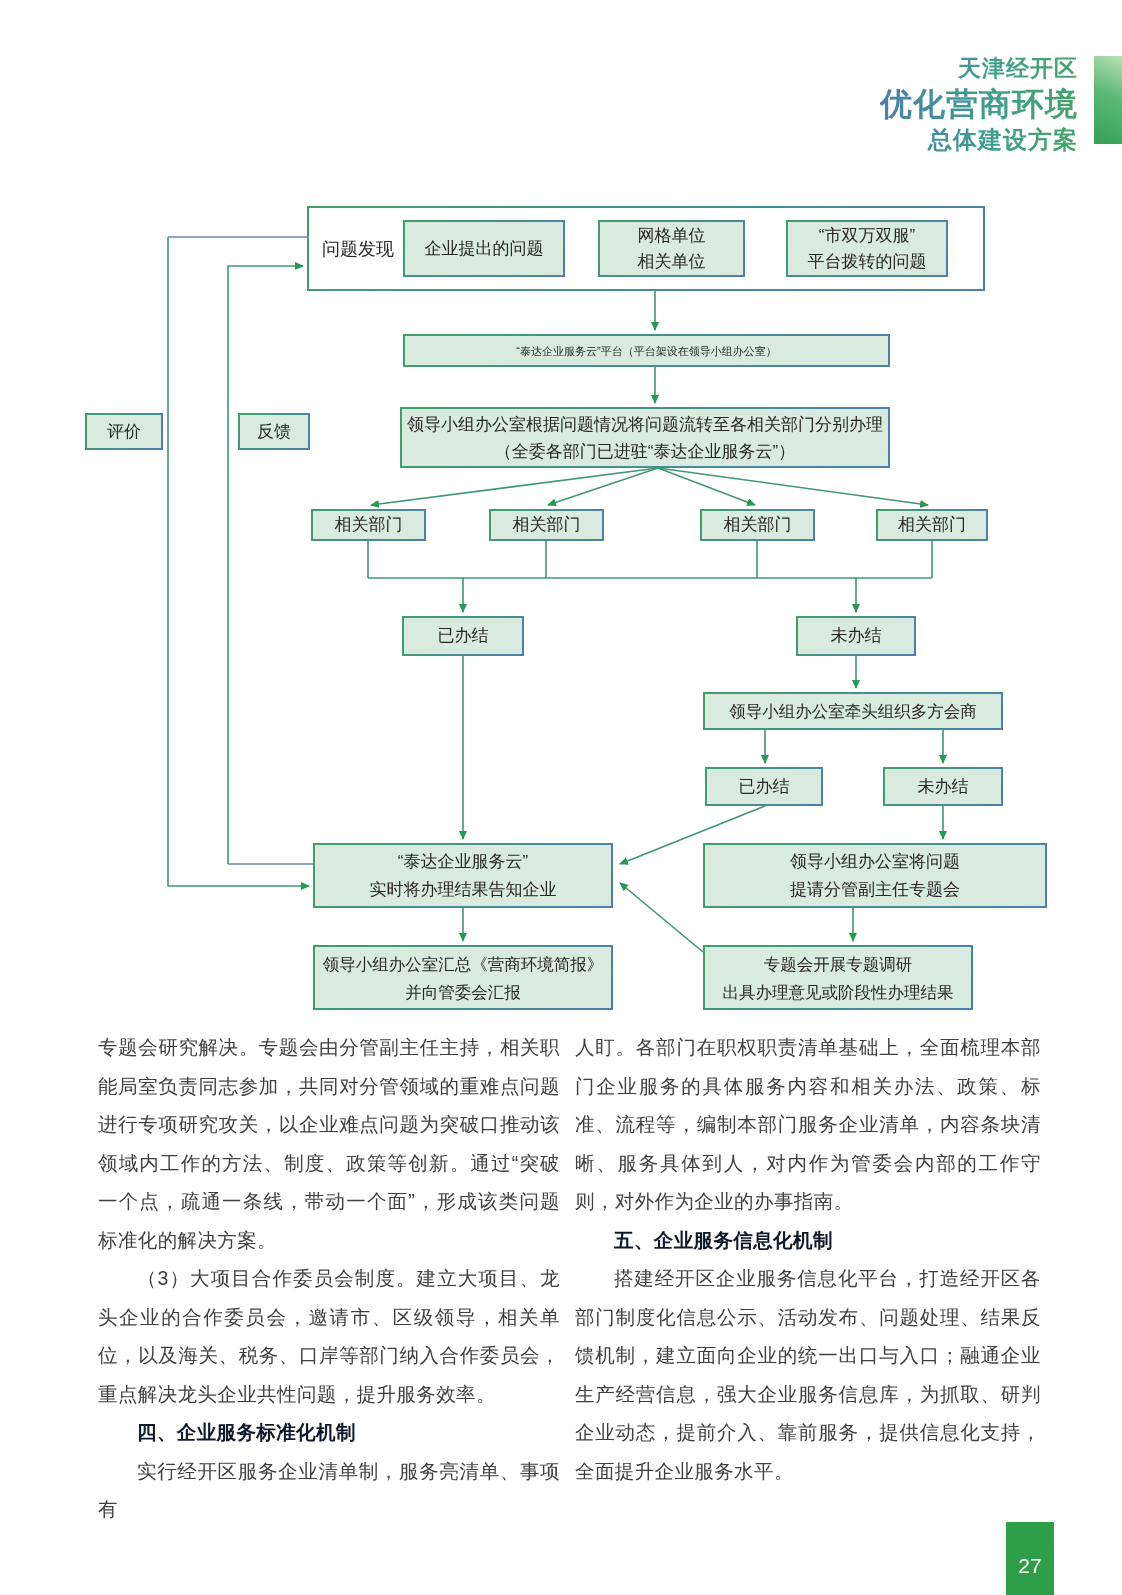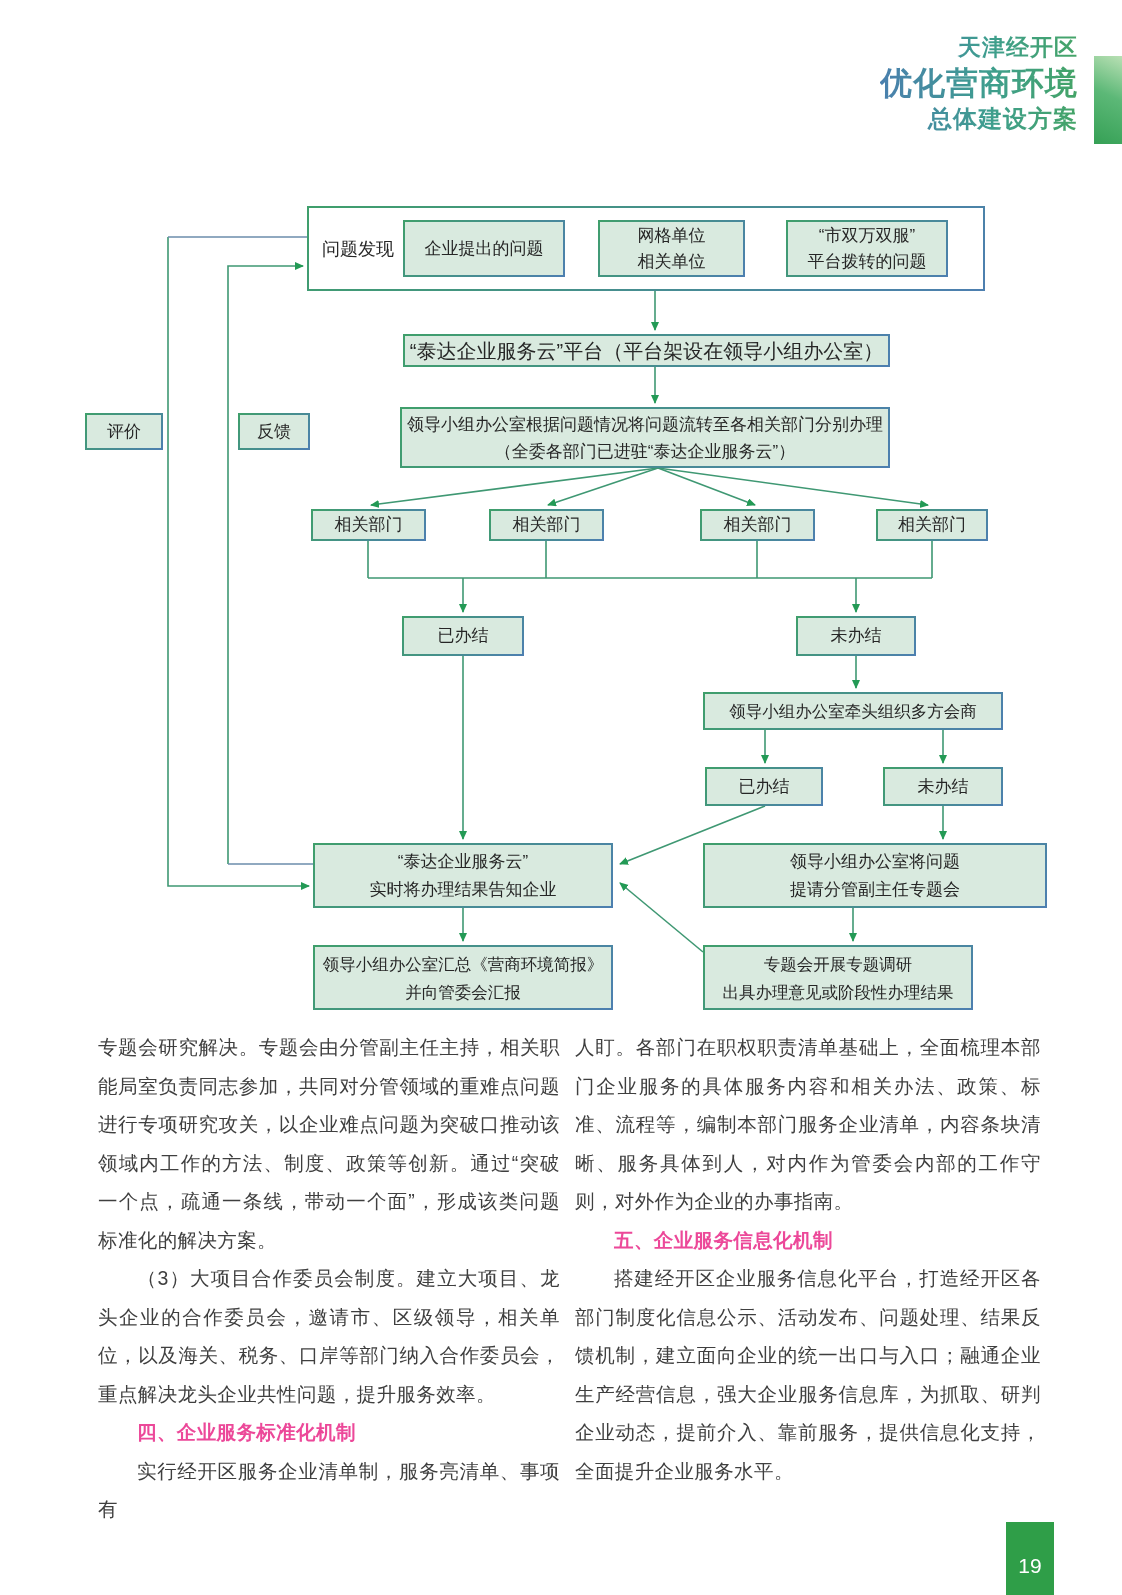--- a/index.html
+++ b/index.html
@@ -1,20 +1,20 @@
 <!DOCTYPE html>
 <html><head>
 <meta charset="utf-8">
 <style>
   * { margin:0; padding:0; box-sizing:border-box; }
   body { background:#e8e8e8; font-family:"Liberation Sans","DejaVu Sans",sans-serif; }
   .page { position:relative; width:1122px; height:1595px; background:#ffffff; margin:0 auto; overflow:hidden; }
 
   
-  .header-text { position:absolute; top:32px; right:44px; text-align:right;margin-left:24px; }
+  .header-text { position:absolute; top:53px; right:44px; text-align:right;margin-left:24px; }
   .ht-line { font-weight:bold;
     background:linear-gradient(90deg,#4a7fae 0%,#3e9e8e 55%,#45a467 100%);
     -webkit-background-clip:text; background-clip:text; color:transparent; }
   .ht-small { font-size:23px; line-height:31px; letter-spacing:1px; }
   .ht-large { font-size:32px; line-height:40px; letter-spacing:1px; }
   .ht-sub   { font-size:24px; line-height:32px; letter-spacing:1px; }
   .header-bar { position:absolute; left:1094px; top:56px; width:28px; height:88px;
     background:linear-gradient(205deg,#b9e0b4 0%,#5cb877 45%,#35a055 100%); }
 
   
@@ -30,21 +30,21 @@
   .outer-label { position:absolute; left:13px; top:50%; transform:translateY(-50%);
     font-size:18px; color:#262626; white-space:nowrap; }
 
   
   .col { position:absolute; top:1028px; font-size:19.5px; line-height:38.5px;
     color:#3f3f3f; text-align:justify; letter-spacing:0.02em; }
   .col-left  { left:98px;  width:462px; }
   .col-right { left:575px; width:466px; }
   .col p { text-indent:2em; }
   .col p.cont { text-indent:0; }
-  .col h3 { font-size:19.5px; line-height:38.5px; text-indent:2em; color:#ec4899; font-weight:bold; }
+  .col h3 { font-size:19.5px; line-height:38.5px; text-indent:2em; color:#0f172a; font-weight:bold; }
 
   
   .page-badge { position:absolute; left:1006px; top:1522px; width:48px; height:73px;
     background:#2f9e48; color:#ffffff; font-size:21px;
     display:flex; align-items:center; justify-content:center; padding-top:14px; }
 </style>
 </head>
 <body>
 
 <div class="page">
@@ -94,21 +94,21 @@
 
     <div class="fc-outer" style="left:307px;top:206px;width:678px;height:85px;">
       <span class="outer-label">问题发现</span>
     </div>
     <div class="fc-box" style="left:403px;top:220px;width:162px;height:57px;">企业提出的问题</div>
     <div class="fc-box" style="left:598px;top:220px;width:147px;height:57px;">网格单位
 相关单位</div>
     <div class="fc-box" style="left:786px;top:220px;width:162px;height:57px;">“市双万双服”
 平台拨转的问题</div>
 
-    <div class="fc-box" style="left:403px;top:334px;width:487px;height:33px;font-size:20px;">“泰达企业服务云”平台（平台架设在领导小组办公室）</div>
+    <div class="fc-box" style="left:403px;top:334px;width:487px;height:33px;font-size:11px;">“泰达企业服务云”平台（平台架设在领导小组办公室）</div>
     <div class="fc-box" style="left:400px;top:407px;width:490px;height:61px;line-height:27px;">领导小组办公室根据问题情况将问题流转至各相关部门分别办理
 （全委各部门已进驻“泰达企业服务云”）</div>
 
     <div class="fc-box" style="left:85px;top:413px;width:78px;height:37px;">评价</div>
     <div class="fc-box" style="left:238px;top:413px;width:72px;height:37px;">反馈</div>
 
     <div class="fc-box" style="left:311px;top:509px;width:115px;height:32px;">相关部门</div>
     <div class="fc-box" style="left:489px;top:509px;width:115px;height:32px;">相关部门</div>
     <div class="fc-box" style="left:700px;top:509px;width:115px;height:32px;">相关部门</div>
     <div class="fc-box" style="left:876px;top:509px;width:112px;height:32px;">相关部门</div>
@@ -138,15 +138,15 @@
     <h3>四、企业服务标准化机制</h3>
     <p>实行经开区服务企业清单制，服务亮清单、事项有</p>
   </div>
 
   <div class="col col-right">
     <p class="cont">人盯。各部门在职权职责清单基础上，全面梳理本部门企业服务的具体服务内容和相关办法、政策、标准、流程等，编制本部门服务企业清单，内容条块清晰、服务具体到人，对内作为管委会内部的工作守则，对外作为企业的办事指南。</p>
     <h3>五、企业服务信息化机制</h3>
     <p>搭建经开区企业服务信息化平台，打造经开区各部门制度化信息公示、活动发布、问题处理、结果反馈机制，建立面向企业的统一出口与入口；融通企业生产经营信息，强大企业服务信息库，为抓取、研判企业动态，提前介入、靠前服务，提供信息化支持，全面提升企业服务水平。</p>
   </div>
 
-  <div class="page-badge">19</div>
+  <div class="page-badge">27</div>
 
 </div>
 
 </body></html>

